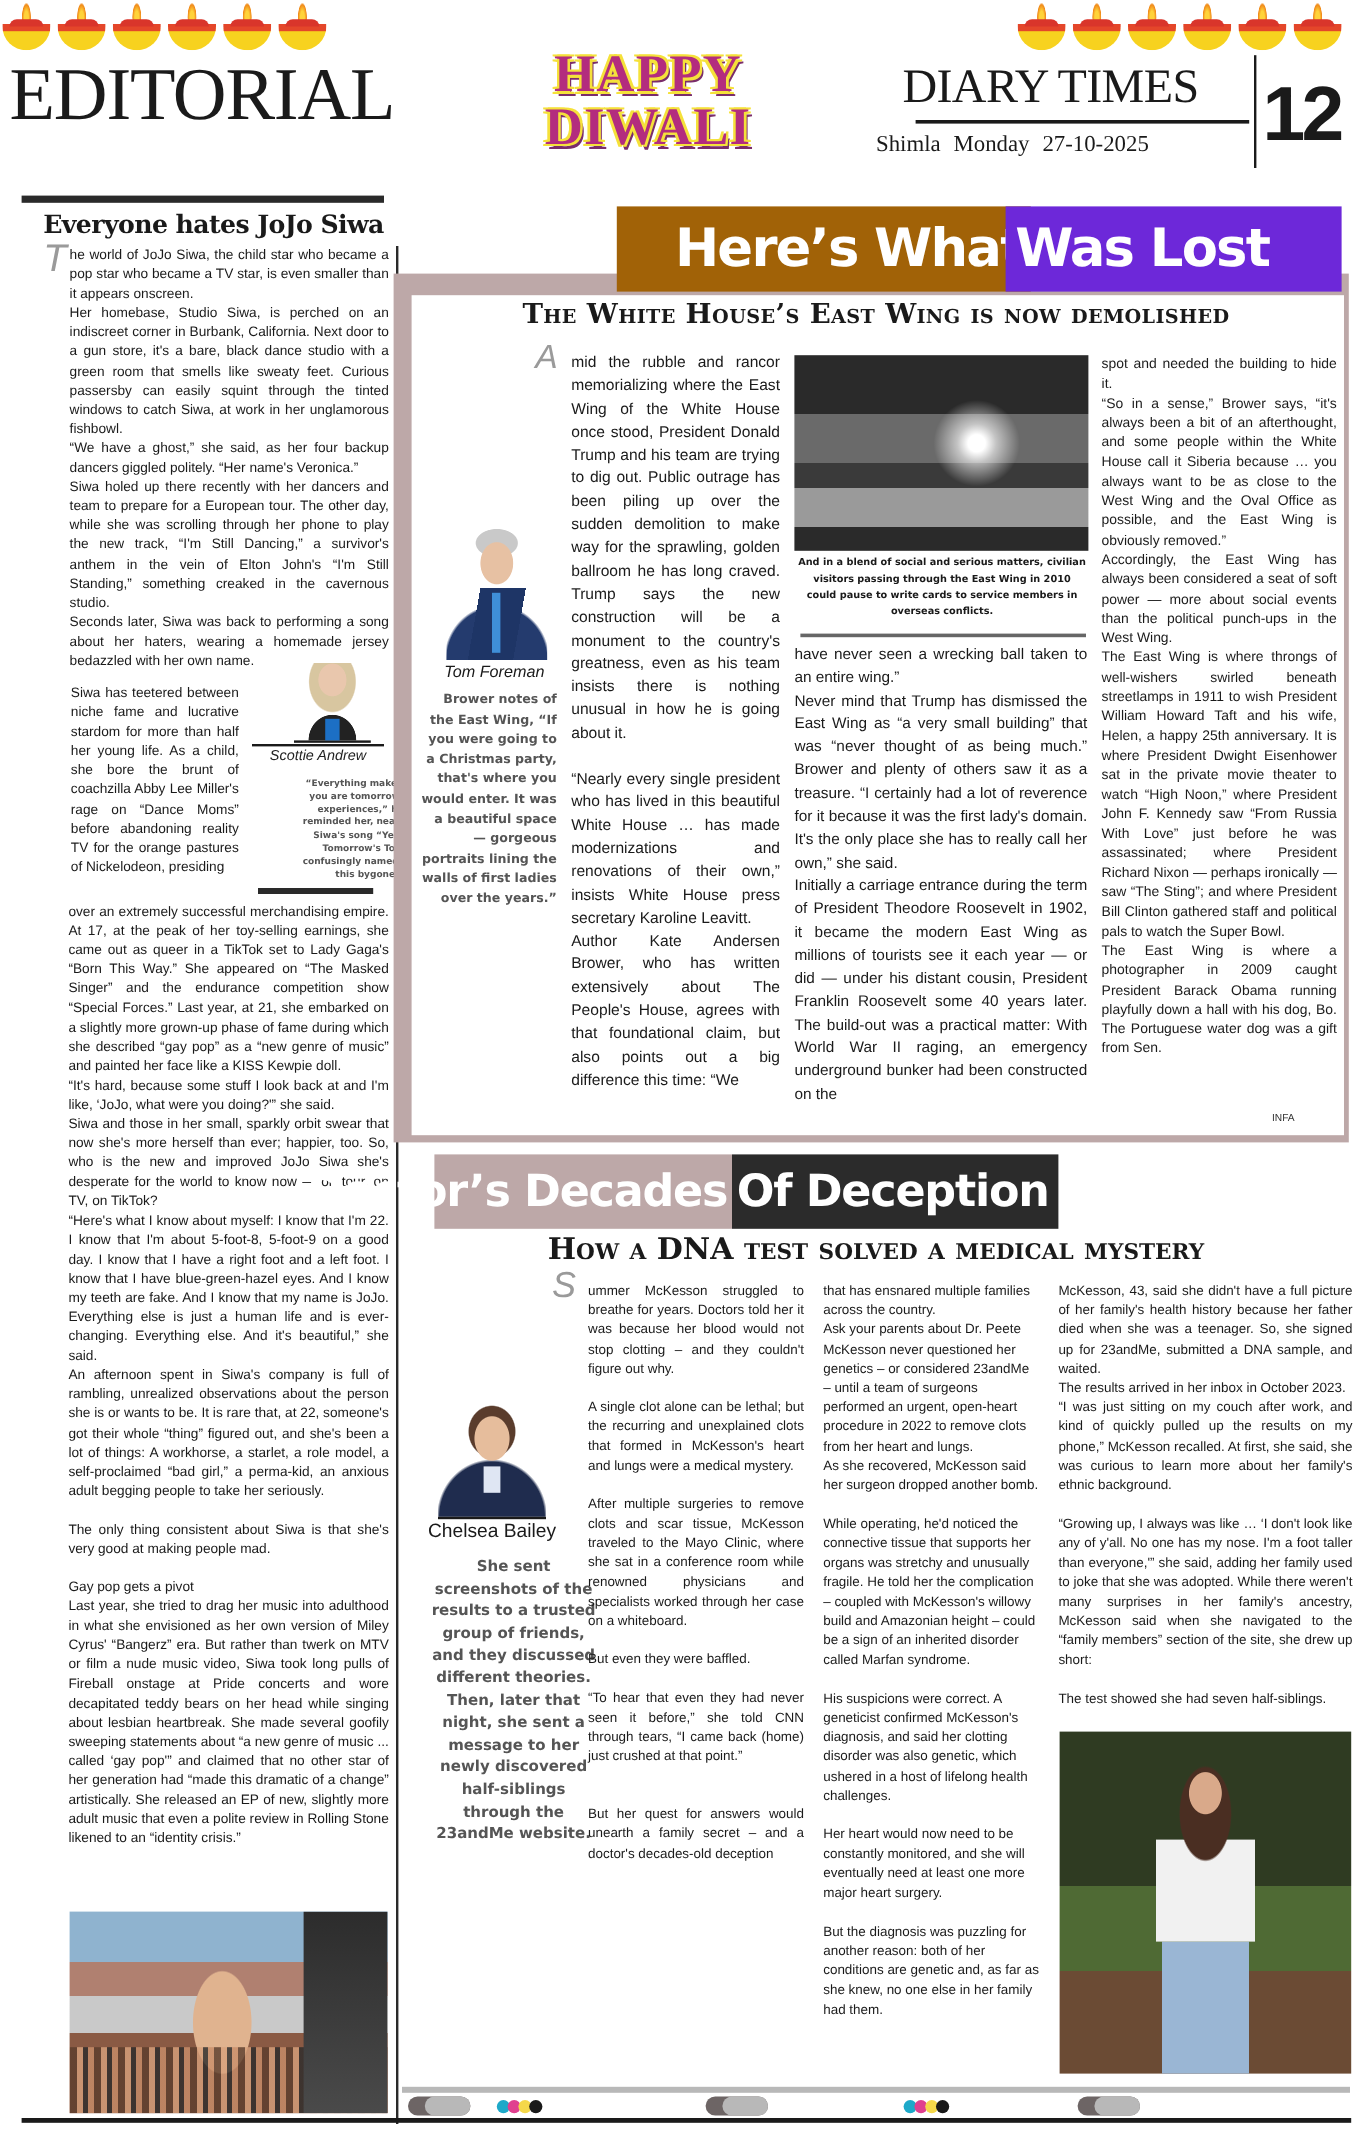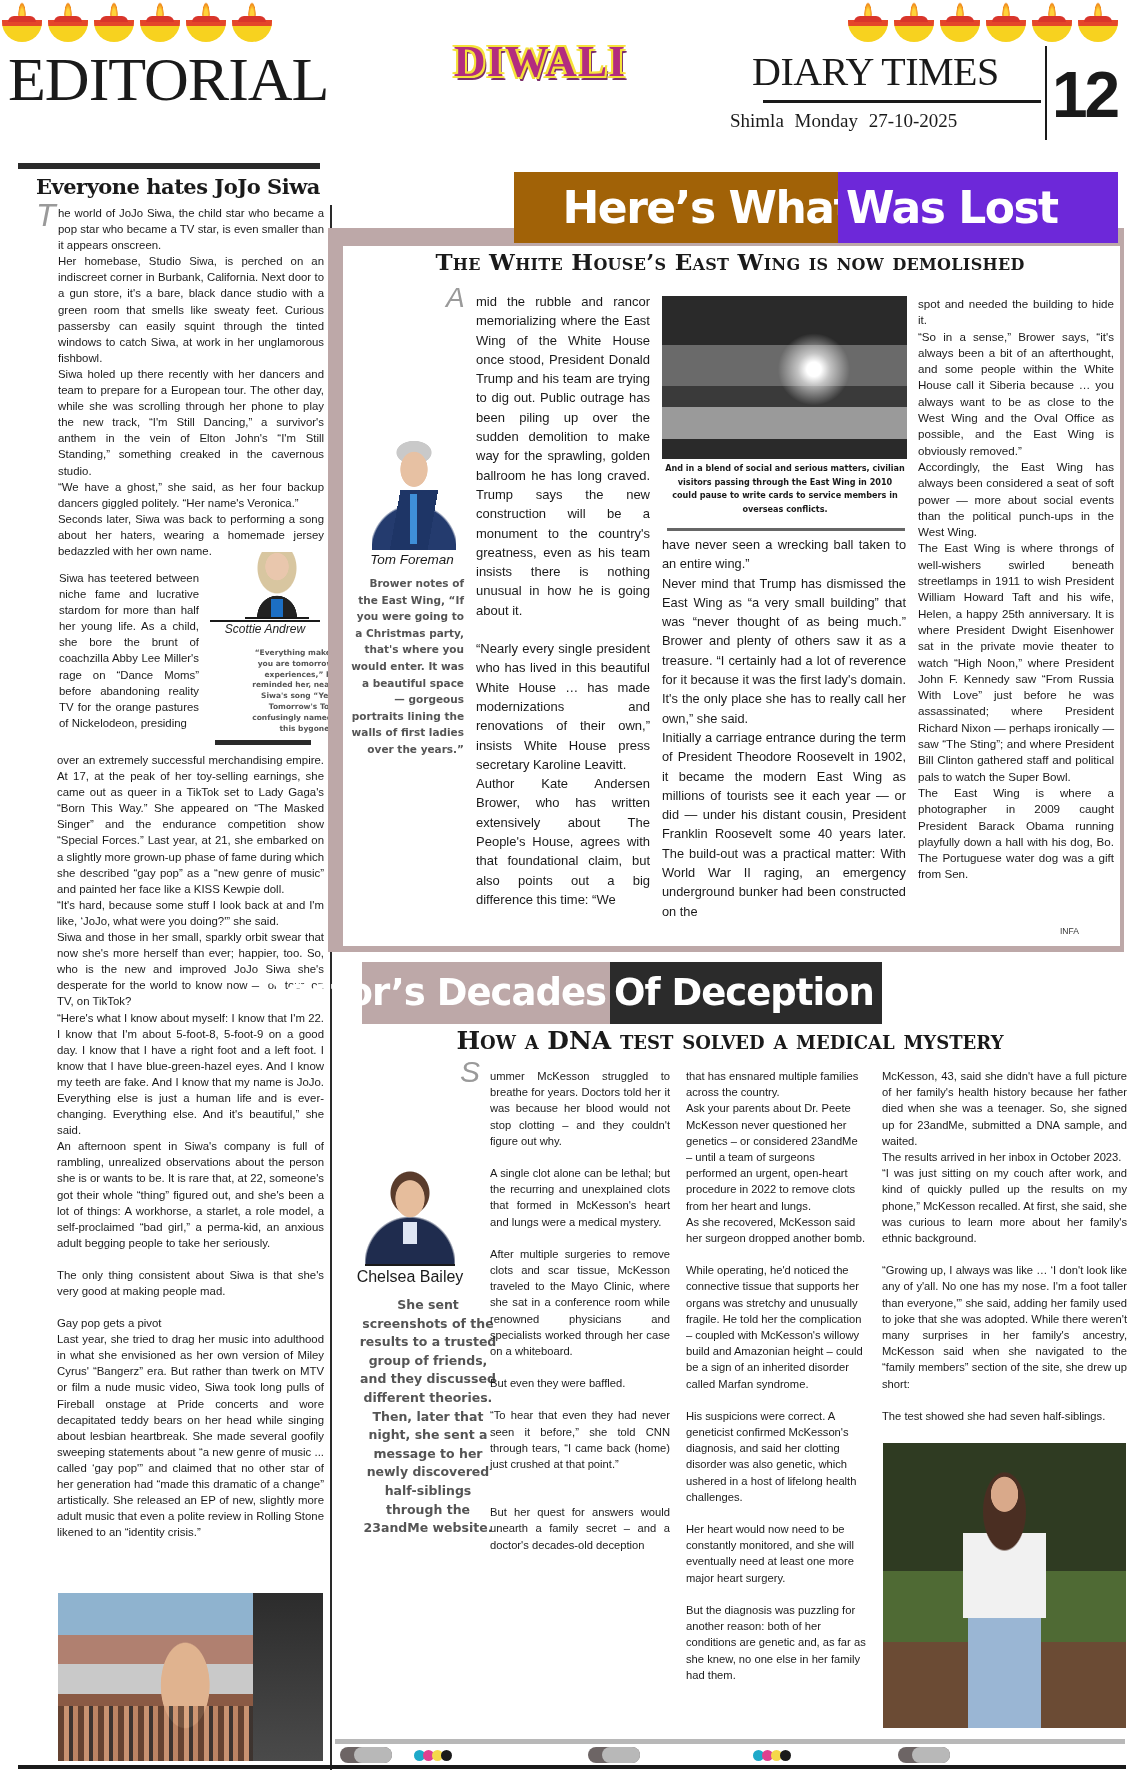--- a/index.html
+++ b/index.html
@@ -154,41 +154,42 @@
       <div class="bowl"></div>
     </div>
   <div class="diya">
       <div class="flame"></div>
       <div class="bowl"></div>
     </div>
 </div>
 
 <div class="abs editorial">EDITORIAL</div>
 <div class="abs diwali">
+  <div>HAPPY</div>
   <div>DIWALI</div>
 </div>
 <div class="abs paper-name">DIARY TIMES</div>
 <div class="abs name-rule"></div>
 <div class="abs dateline">
   <span>Shimla</span>
   <span>Monday</span>
   <span>27-10-2025</span>
 </div>
 <div class="abs vsep"></div>
 <div class="abs page-no">12</div>
 <div class="abs top-rule"></div>
 
 <div class="abs left-title">Everyone hates JoJo Siwa</div>
 <div class="abs left-vrule"></div>
 <div class="abs body-text left-body1">
   <span class="dropcap" style="left:-22px; top:-6px;">T</span>
   <p>he world of JoJo Siwa, the child star who became a pop star who became a TV star, is even smaller than it appears onscreen.</p>
   <p>Her homebase, Studio Siwa, is perched on an indiscreet corner in Burbank, California. Next door to a gun store, it's a bare, black dance studio with a green room that smells like sweaty feet. Curious passersby can easily squint through the tinted windows to catch Siwa, at work in her unglamorous fishbowl.</p>
+  <p>“We have a ghost,” she said, as her four backup dancers giggled politely. “Her name's Veronica.”</p>
   <p>Siwa holed up there recently with her dancers and team to prepare for a European tour. The other day, while she was scrolling through her phone to play the new track, “I'm Still Dancing,” a survivor's anthem in the vein of Elton John's “I'm Still Standing,” something creaked in the cavernous studio.</p>
-  <p>“We have a ghost,” she said, as her four backup dancers giggled politely. “Her name's Veronica.”</p>
   <p>Seconds later, Siwa was back to performing a song about her haters, wearing a homemade jersey bedazzled with her own name.</p>
 </div>
 <div class="abs body-text left-narrow">Siwa has teetered between niche fame and lucrative stardom for more than half her young life. As a child, she bore the brunt of coachzilla Abby Lee Miller's rage on “Dance Moms” before abandoning reality TV for the orange pastures of Nickelodeon, presiding</div>
 <div class="abs author-photo-s"></div>
 <div class="abs author-rule-s"></div>
 <div class="abs author-name-s">Scottie Andrew</div>
 <div class="abs pull-s">“Everything makes you who you are tomorrow, all your experiences,” her mom reminded her, nearly quoting Siwa's song “Yesterday's Tomorrow's Today,” a confusingly named relic from this bygone era.</div>
 <div class="abs pull-s-bar"></div>
 <div class="abs body-text left-body2">
   <p>over an extremely successful merchandising empire. At 17, at the peak of her toy-selling earnings, she came out as queer in a TikTok set to Lady Gaga's “Born This Way.” She appeared on “The Masked Singer” and the endurance competition show “Special Forces.” Last year, at 21, she embarked on a slightly more grown-up phase of fame during which she described “gay pop” as a “new genre of music” and painted her face like a KISS Kewpie doll.</p>

